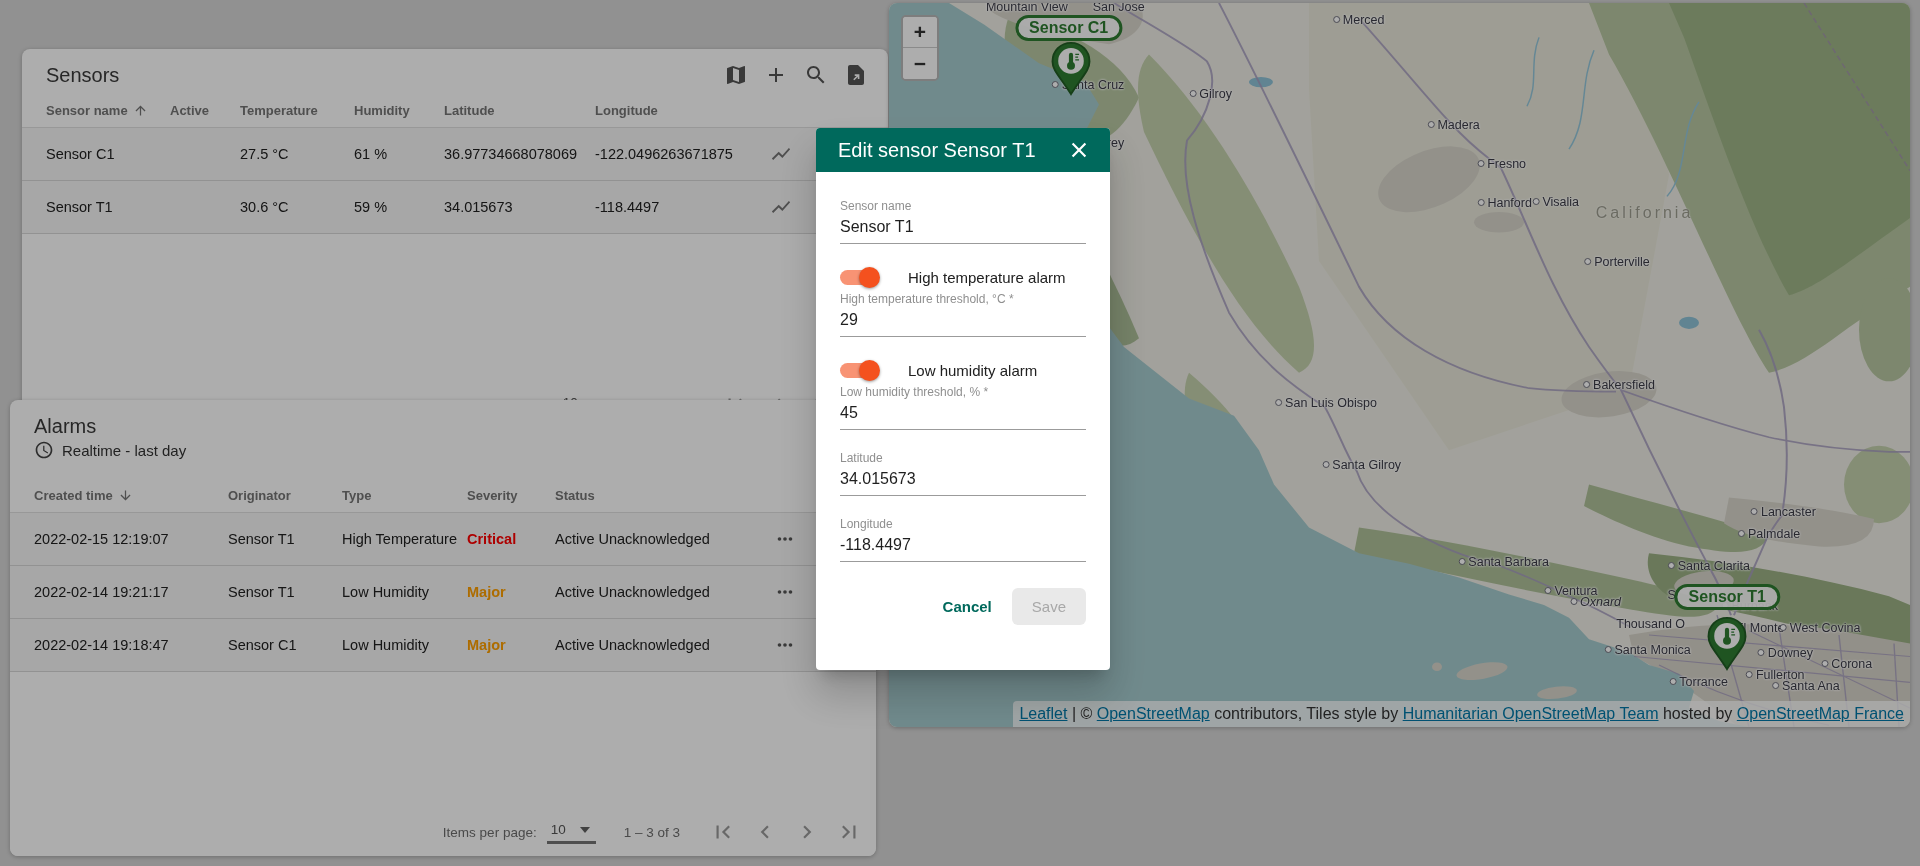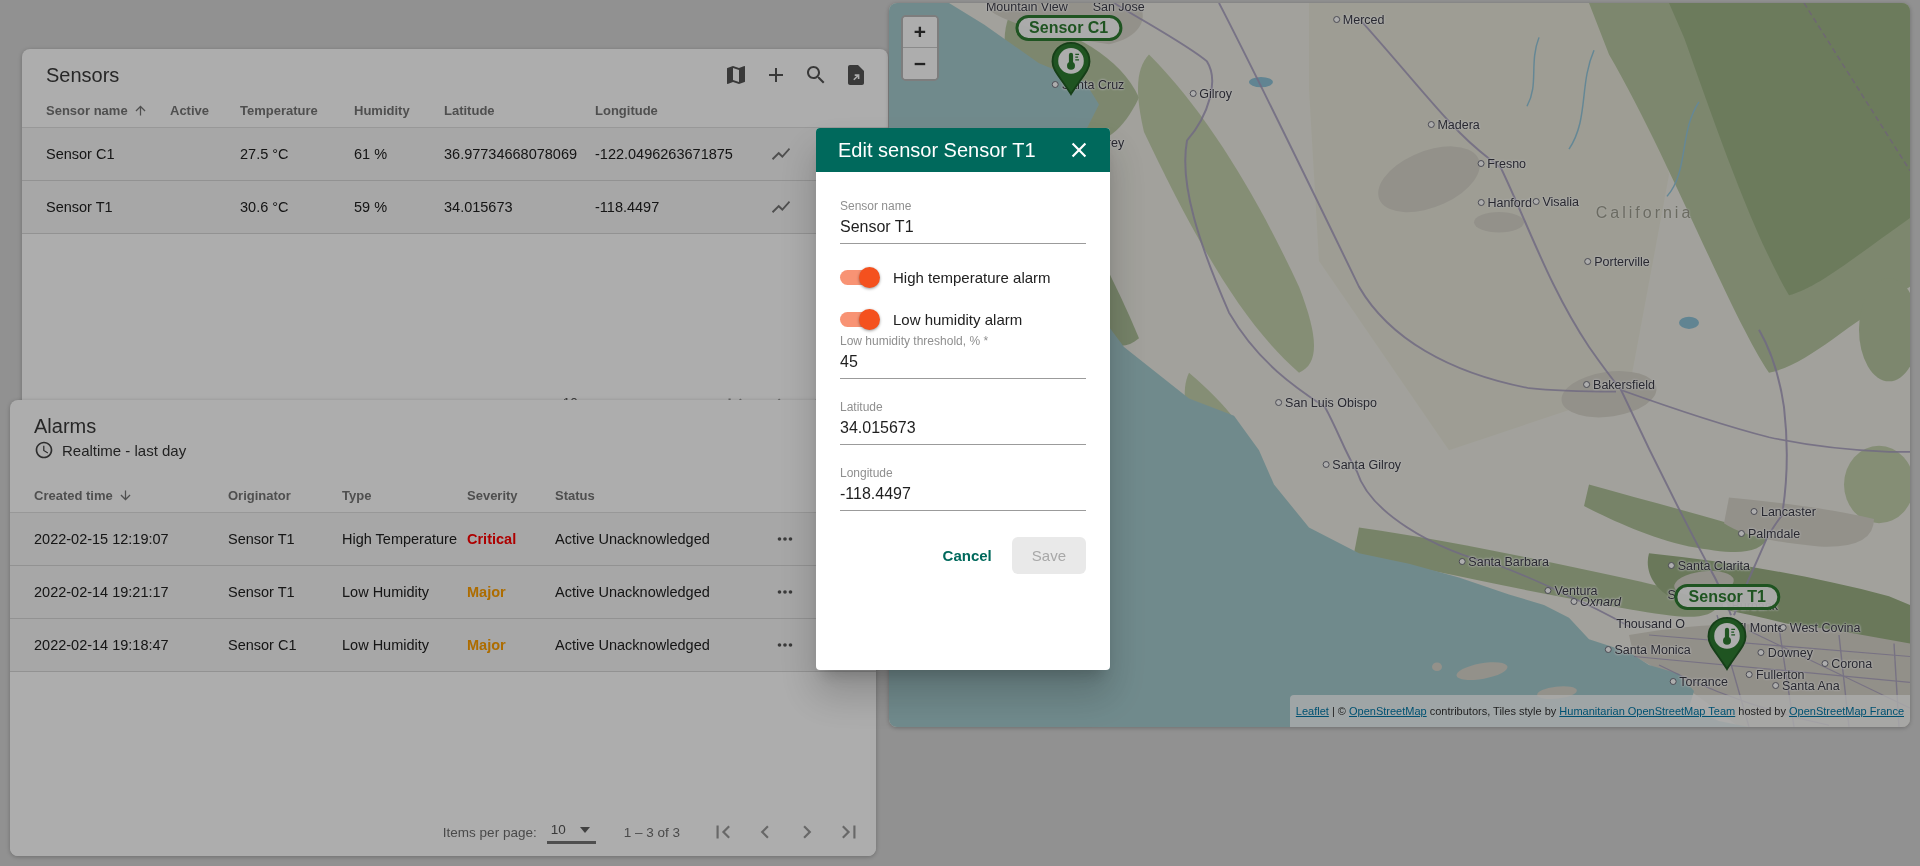--- a/index.html
+++ b/index.html
@@ -51,36 +51,36 @@
         text-shadow:0 0 2px #fff;}
   .pin-label{position:absolute;transform:translate(-50%,-50%);background:rgba(255,255,255,.93);
         border:3px solid #2e7d32;border-radius:16px;color:#2e7d32;font-weight:bold;font-size:16px;
         padding:1px 11px;white-space:nowrap;cursor:pointer;}
   .pin{position:absolute;width:42px;height:55px;transform:translate(-50%,0);cursor:pointer;}
   #zoom-ctl{position:absolute;left:12px;top:12px;width:34px;background:#fff;border:2px solid rgba(0,0,0,.28);
         border-radius:5px;overflow:hidden;}
   #zoom-ctl button{display:block;width:100%;height:31px;background:#fff;border:none;font-size:21px;font-weight:bold;
         color:#333;cursor:pointer;padding:0;}
   #zoom-in{border-bottom:1px solid #ccc !important;}
-  #attribution{position:absolute;right:0;bottom:0;background:rgba(255,255,255,.78);font-size:11px;color:#333;
-        padding:10px 6px;border-top-left-radius:4px;white-space:nowrap;}
+  #attribution{position:absolute;right:0;bottom:0;background:rgba(255,255,255,.78);font-size:16px;color:#333;
+        padding:4px 6px;border-top-left-radius:4px;white-space:nowrap;}
   #attribution a{color:#0078a8;text-decoration:underline;cursor:pointer;}
   
   #backdrop{position:fixed;inset:0;background:rgba(0,0,0,.32);z-index:40;}
   #dialog{position:fixed;left:816px;top:128px;width:294px;height:542px;background:#fff;border-radius:4px;z-index:50;
         box-shadow:0 11px 15px -7px rgba(0,0,0,.2),0 24px 38px 3px rgba(0,0,0,.18);overflow:hidden;}
   #dialog-header{height:44px;background:#00695c;display:flex;align-items:center;justify-content:space-between;
         padding:0 20px 0 22px;}
   #dialog-title{color:#fff;font-size:20px;font-weight:500;}
   #dialog-close{width:22px;height:22px;stroke:#fff;stroke-width:2.4;cursor:pointer;}
   #dialog-body{padding:6px 24px 0 24px;}
   .fgroup{margin-top:21px;}
   .flabel{font-size:12px;color:#8f8f8f;}
   .fvalue{font-size:16px;color:#1f1f1f;margin-top:5px;padding-bottom:7px;border-bottom:1px solid #9b9b9b;cursor:text;}
-  .toggle-row{margin-top:25px;display:flex;align-items:center;gap:15px;}
+  .toggle-row{margin-top:25px;display:flex;align-items:center;gap:30px;}
   .toggle-row .tlabel{font-size:15px;color:#212121;}
   .switch{width:38px;height:15px;border-radius:8px;background:rgba(244,81,30,.62);position:relative;cursor:pointer;flex:0 0 auto;}
   .switch::after{content:'';position:absolute;right:-2px;top:-3px;width:21px;height:21px;border-radius:50%;
         background:#f4511e;box-shadow:0 1px 3px rgba(0,0,0,.4);}
   .dlg-buttons{display:flex;justify-content:flex-end;align-items:center;gap:8px;margin-top:26px;}
   .btn-cancel{color:#00695c;font-weight:bold;font-size:15px;background:none;border:none;padding:9px 12px;cursor:pointer;
         font-family:inherit;}
   .btn-save{background:#e9e9e9;color:#a8a8a8;font-weight:500;font-size:15px;border:none;border-radius:6px;
         padding:10px 20px;font-family:inherit;}
 </style>
@@ -406,20 +406,24 @@
   </div>
   <div id="dialog-body">
     <div class="fgroup">
       <div class="flabel">Sensor name</div>
       <div class="fvalue">Sensor T1</div>
     </div>
     <div class="toggle-row">
       <span class="switch"></span>
       <span class="tlabel">High temperature alarm</span>
     </div>
+    <div class="fgroup" style="margin-top:6px;">
+      <div class="flabel">High temperature threshold, °C *</div>
+      <div class="fvalue">29</div>
+    </div>
     <div class="toggle-row">
       <span class="switch"></span>
       <span class="tlabel">Low humidity alarm</span>
     </div>
     <div class="fgroup" style="margin-top:6px;">
       <div class="flabel">Low humidity threshold, % *</div>
       <div class="fvalue">45</div>
     </div>
     <div class="fgroup">
       <div class="flabel">Latitude</div>

